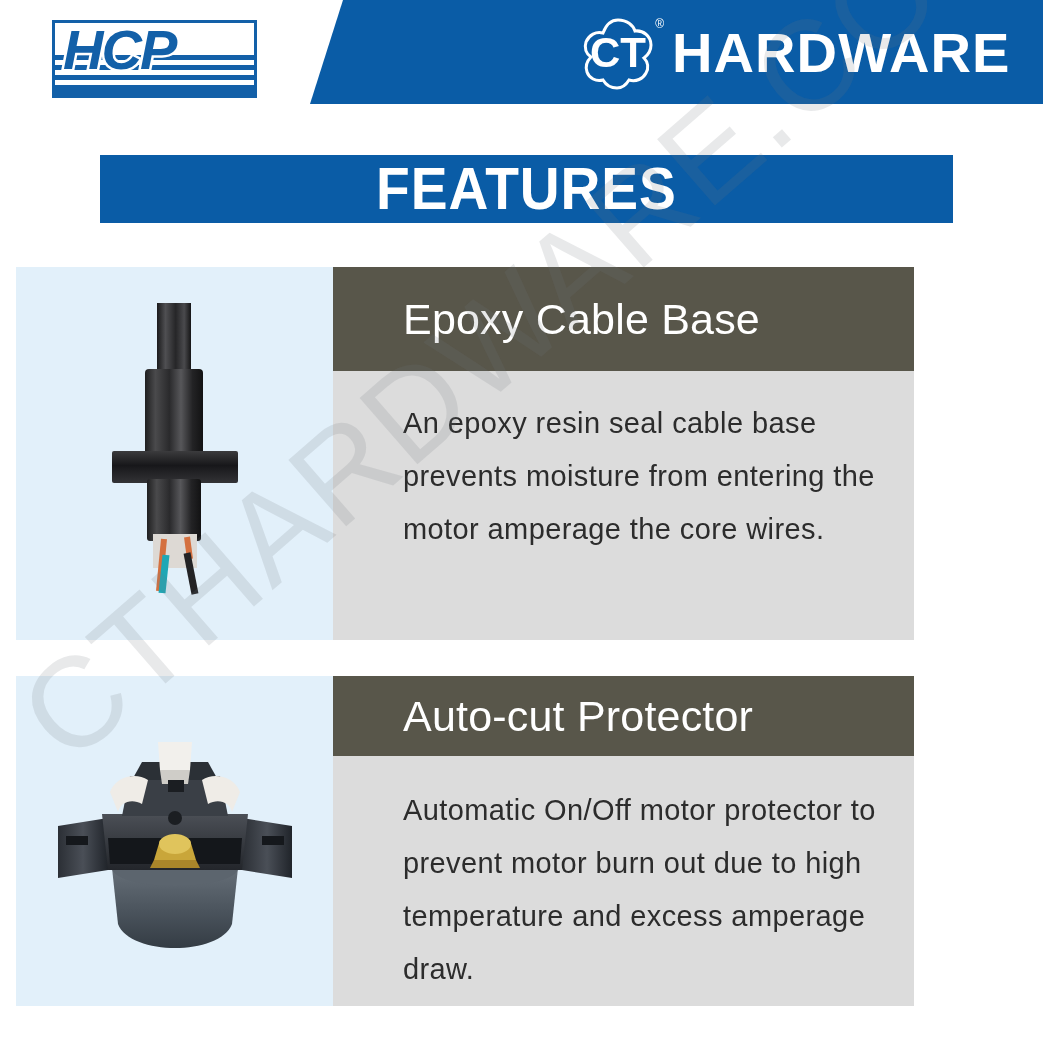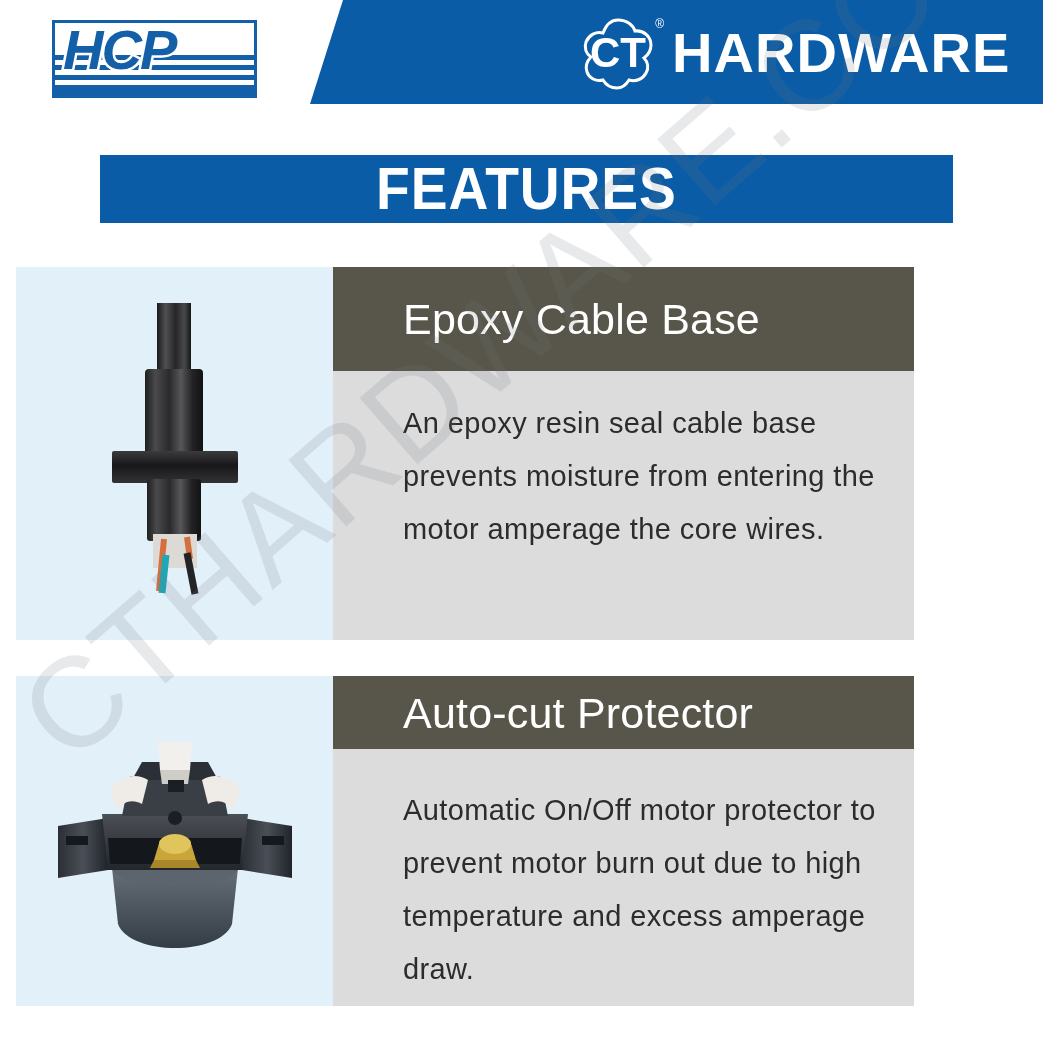--- a/index.html
+++ b/index.html
@@ -198,21 +198,21 @@
   .card-text {
     flex: 1 1 auto;
     color: #2c2c2c;
     font-family: "Liberation Sans", sans-serif;
     font-size: 29px;
     line-height: 53px;
     letter-spacing: 0.4px;
     padding: 26px 34px 10px 70px;
     box-sizing: border-box;
   }
-  #card-2 .card-text { padding-top: 35px; }
+  #card-2 .card-text { padding-top: 28px; }
 
   
   .gland {
     position: absolute;
     left: 50%;
     top: 24px;
     transform: translateX(-50%);
     width: 160px;
     height: 310px;
   }

